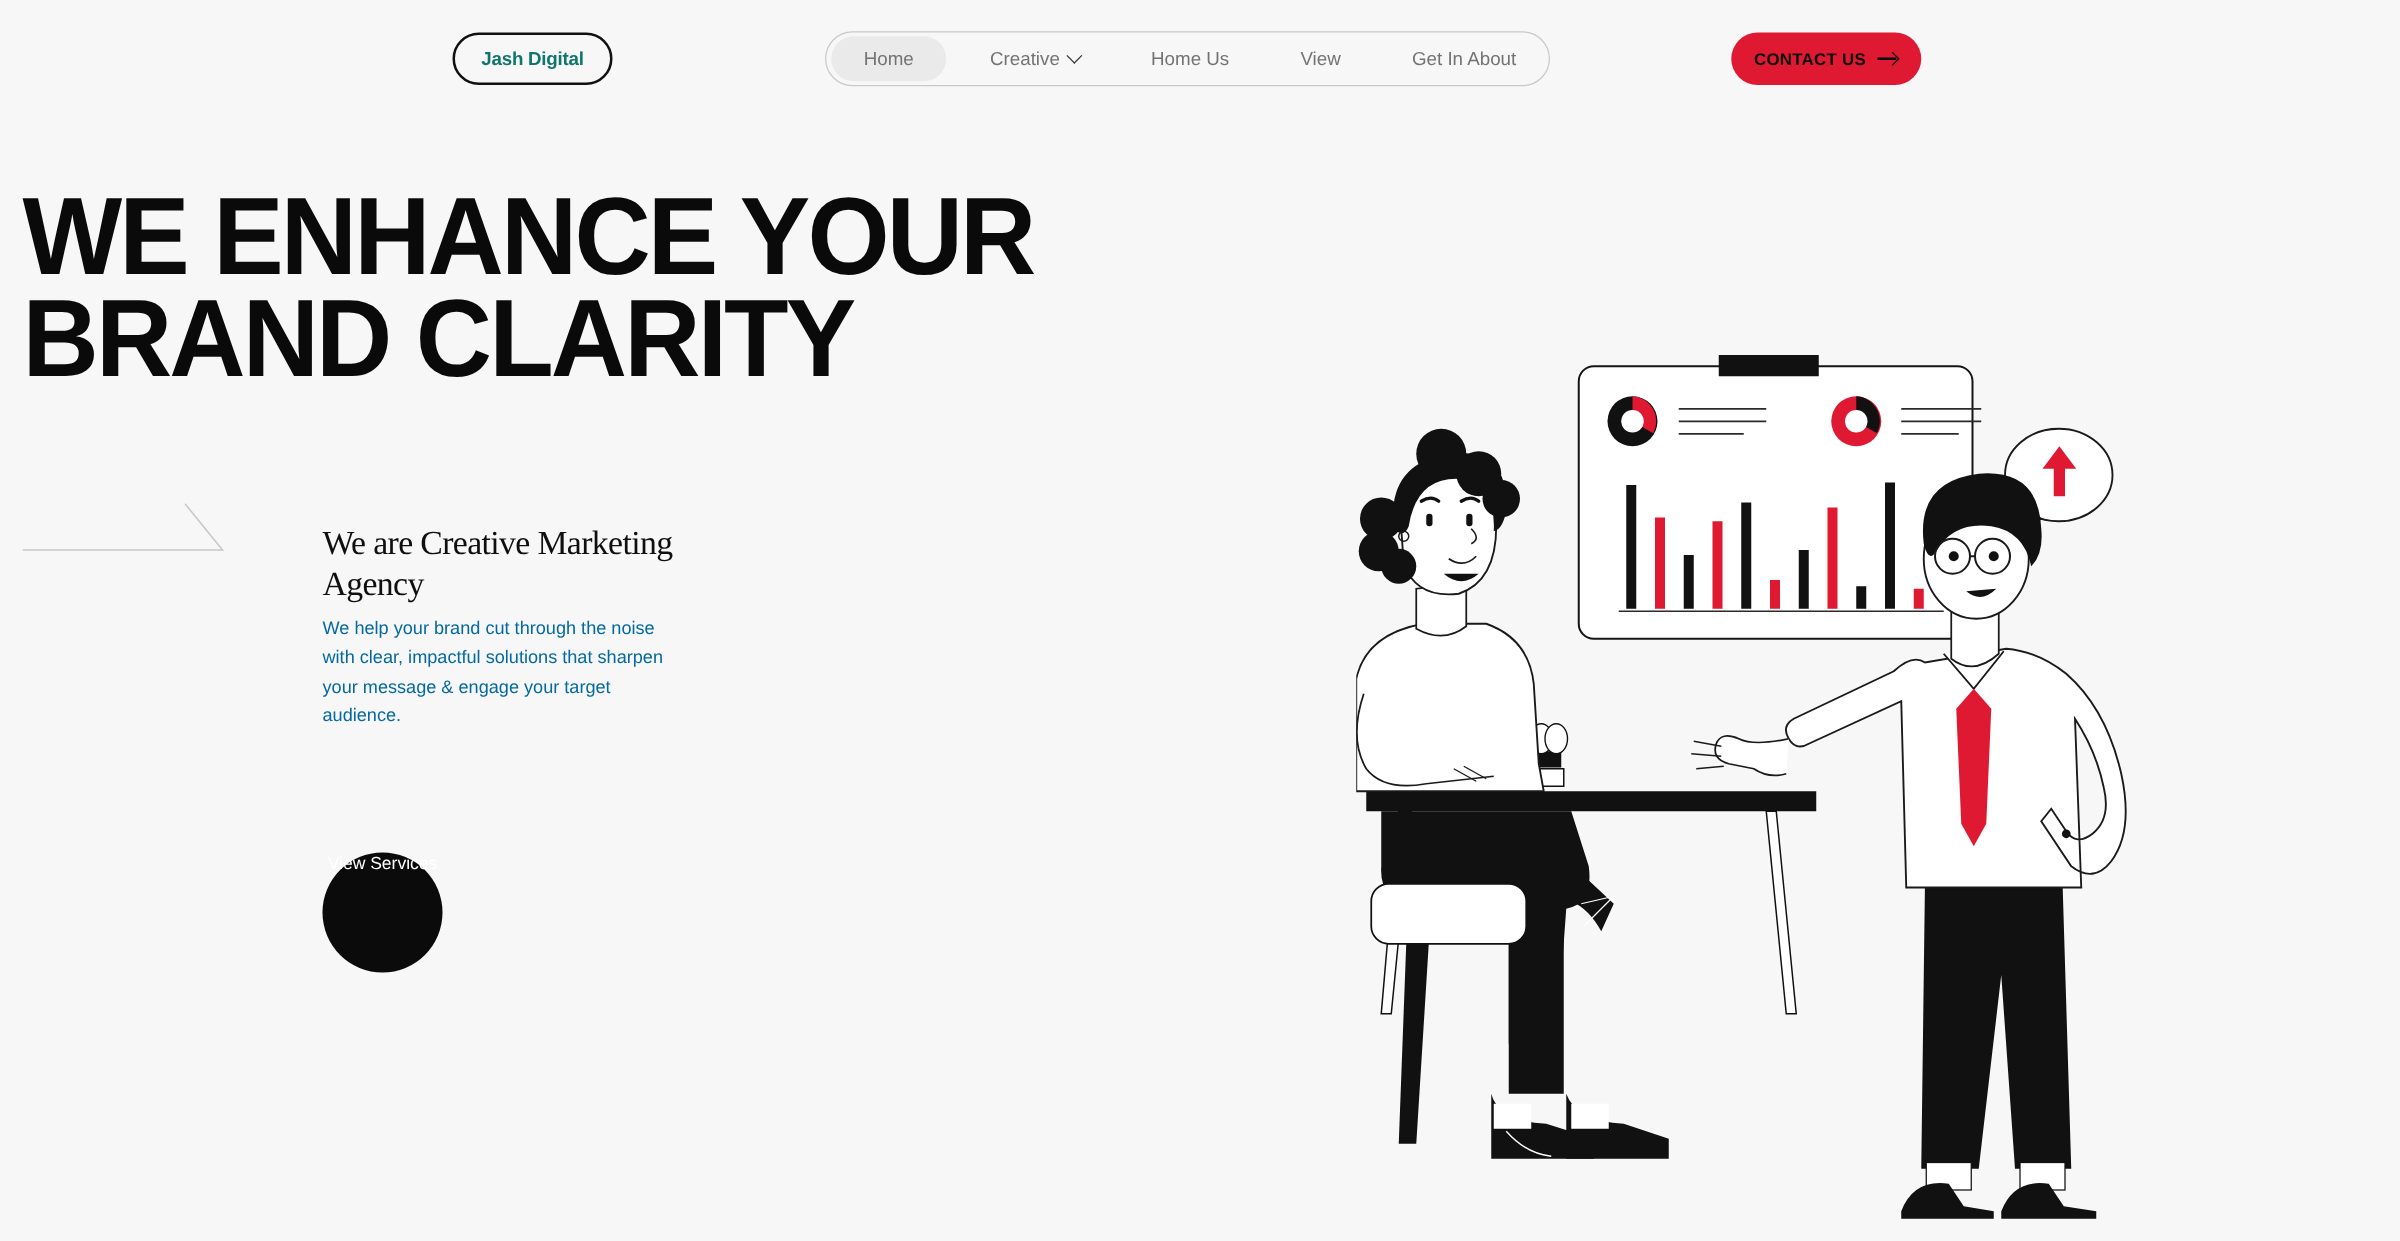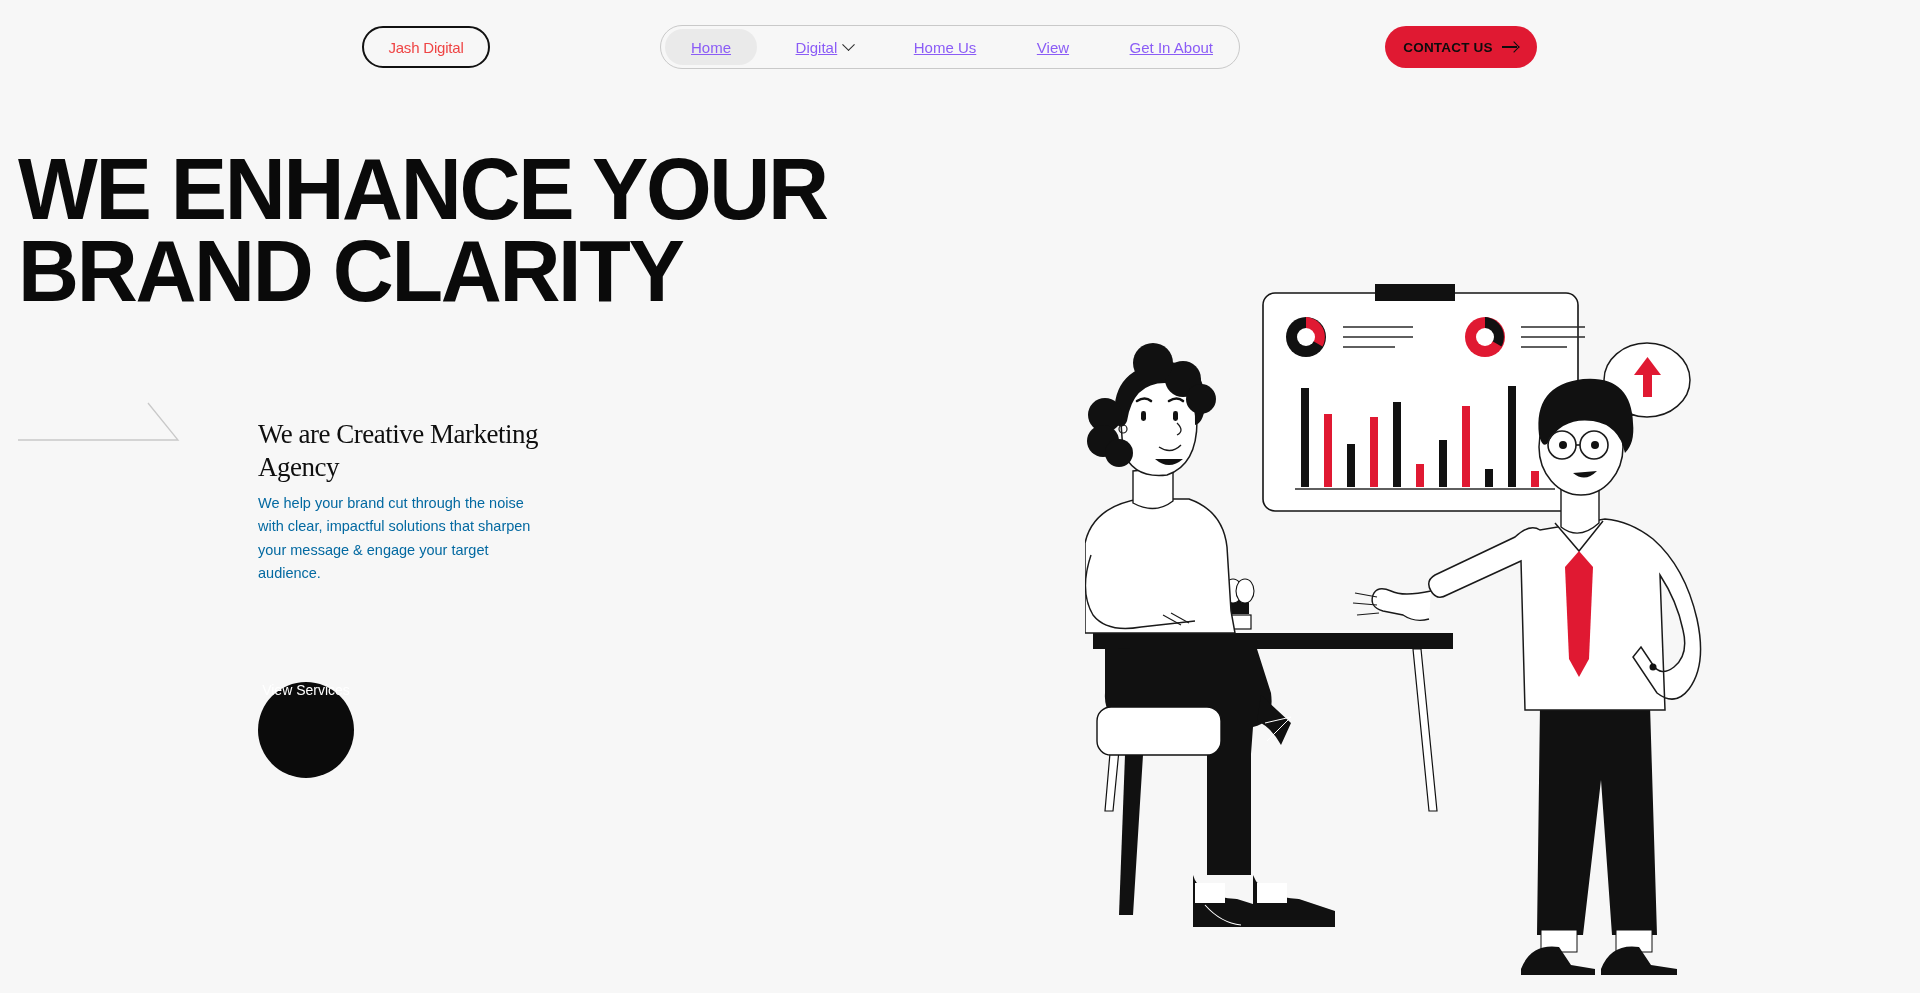--- a/index.html
+++ b/index.html
@@ -30,23 +30,23 @@
     height: 42px;
     border: 2px solid #111;
     border-radius: 24px;
     background: #f7f7f7;
     display: flex;
     align-items: center;
     justify-content: center;
   }
   .logo-text {
     font-size: 15px;
-    font-weight: normal;
+    font-weight: bold;
     letter-spacing: -0.2px;
-    color: #ef4444;
+    color: #0f766e;
   }
 
   .nav-pill {
     position: absolute;
     left: 660px;
     top: 25px;
     width: 580px;
     height: 44px;
     border: 1px solid #c9c9c9;
     border-radius: 24px;
@@ -57,24 +57,23 @@
   }
   .nav-item {
     height: 36px;
     display: flex;
     align-items: center;
     justify-content: center;
     gap: 7px;
     padding: 0 22px;
     border-radius: 20px;
     font-size: 15px;
-    color: #8b5cf6;
+    color: #737373;
     cursor: pointer;
     white-space: nowrap;
-    text-decoration: underline;
   }
   .nav-item.active {
     background: #eaeaea;
     padding: 0 26px;
   }
   .nav-spacer { flex: 1; }
   .chevron-down {
     display: inline-block;
     width: 9px;
     height: 9px;
@@ -210,21 +209,21 @@
   <div class="logo-pill">
     <span class="logo-text">Jash Digital</span>
   </div>
 
   <nav class="nav-pill">
     <div class="nav-item active">
       <span>Home</span>
     </div>
     <div class="nav-spacer"></div>
     <div class="nav-item">
-      <span>Digital</span>
+      <span>Creative</span>
       <span class="chevron-down"></span>
     </div>
     <div class="nav-spacer"></div>
     <div class="nav-item">
       <span>Home Us</span>
     </div>
     <div class="nav-spacer"></div>
     <div class="nav-item">
       <span>View</span>
     </div>

